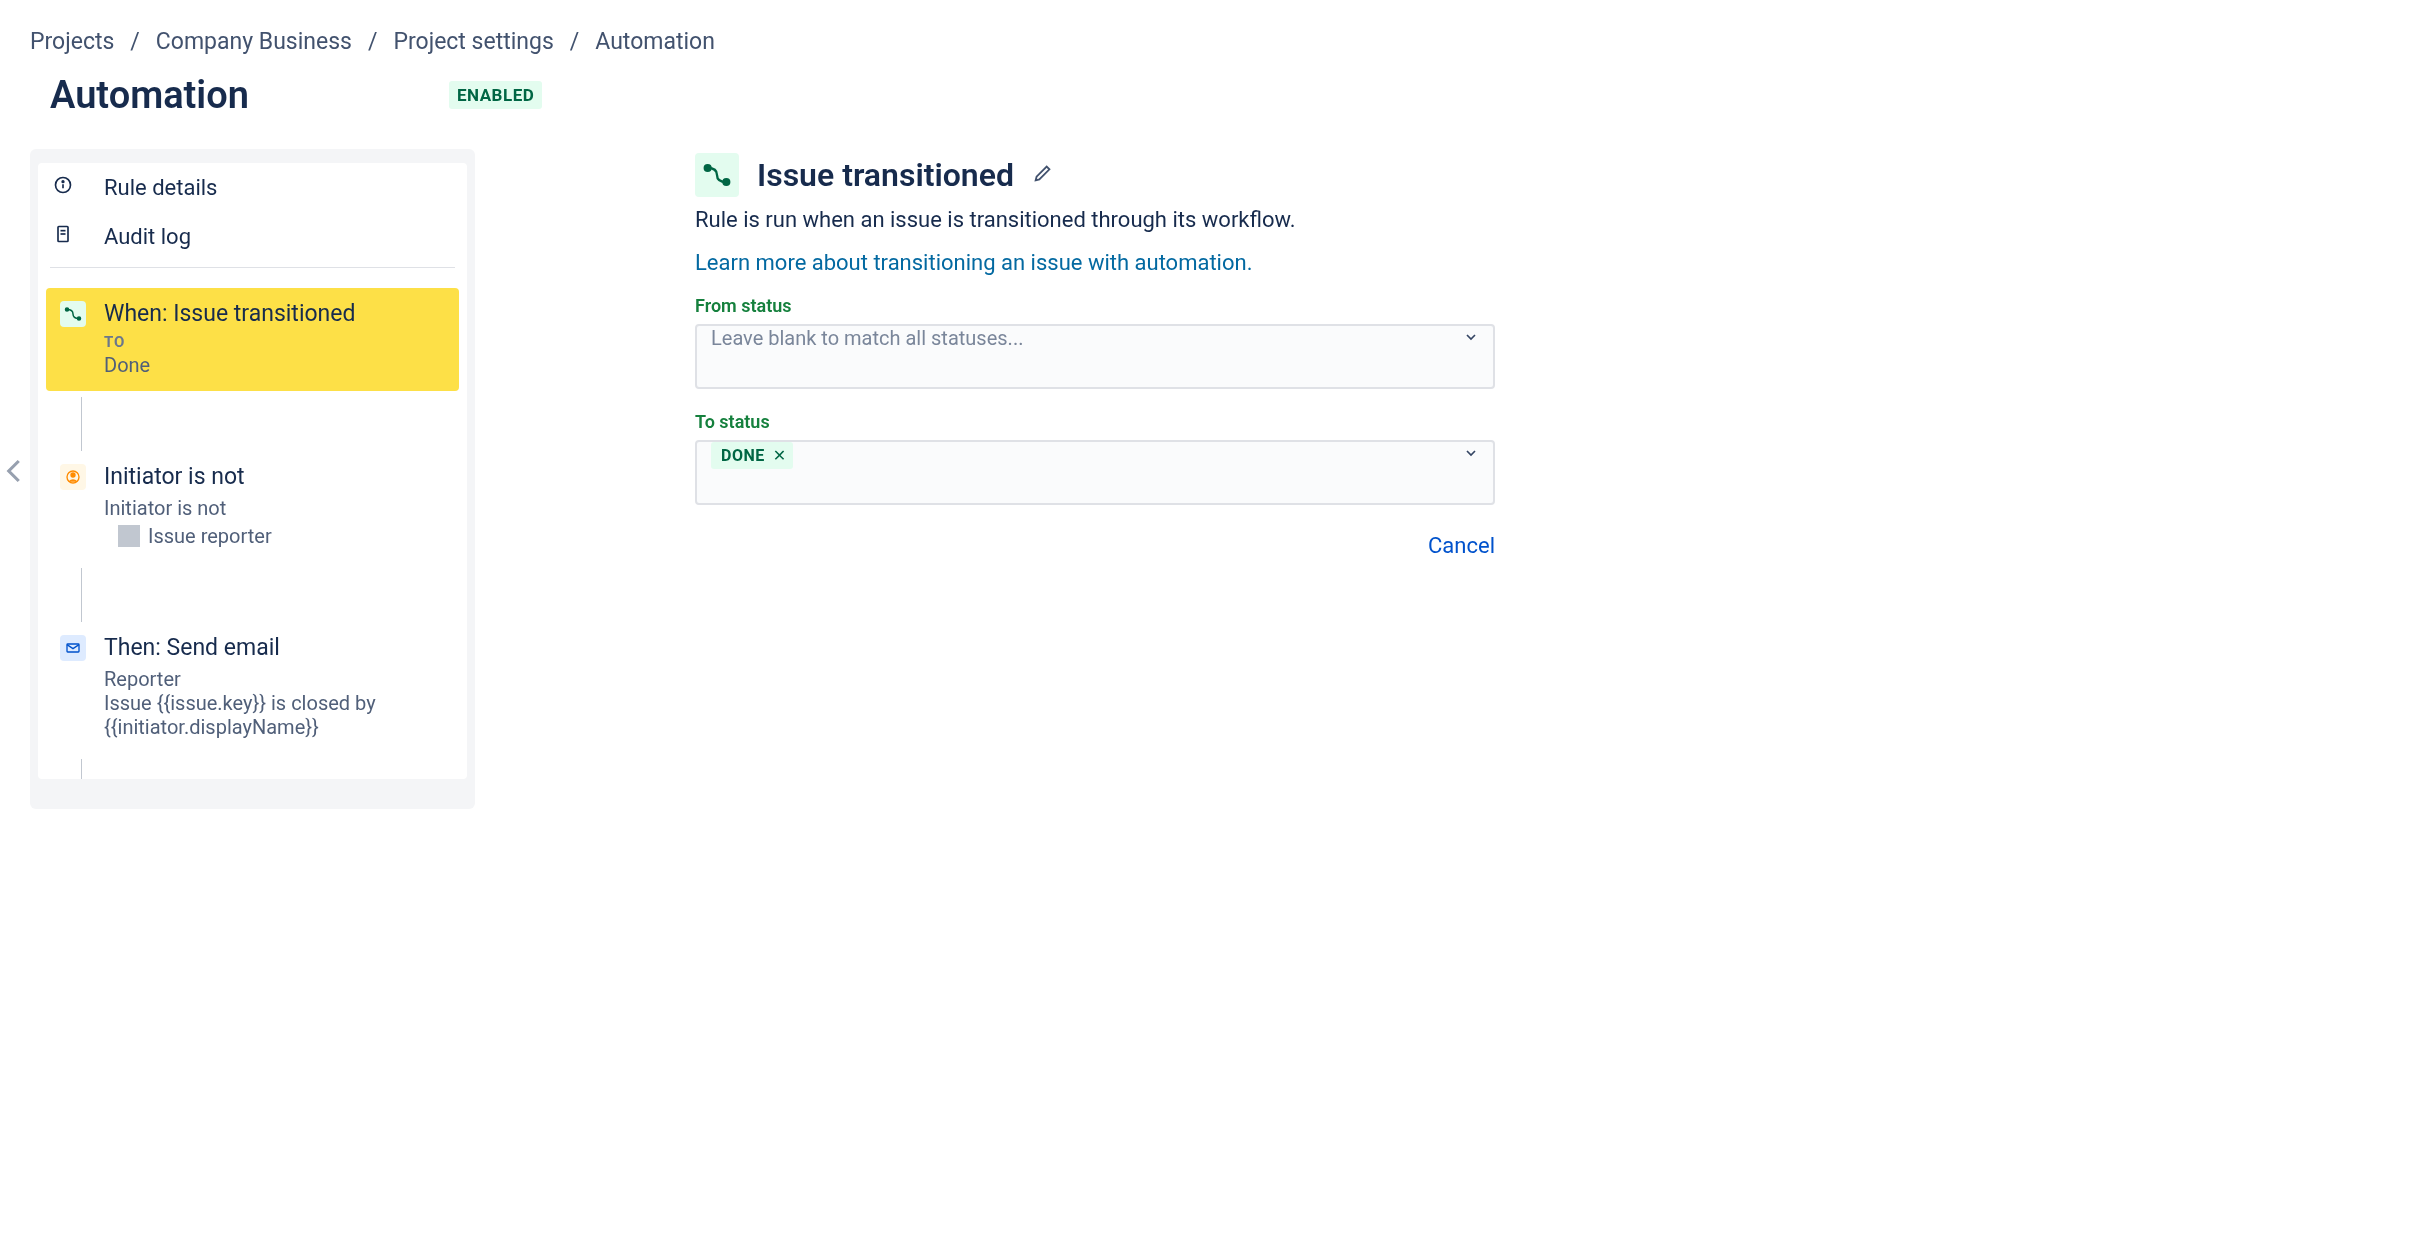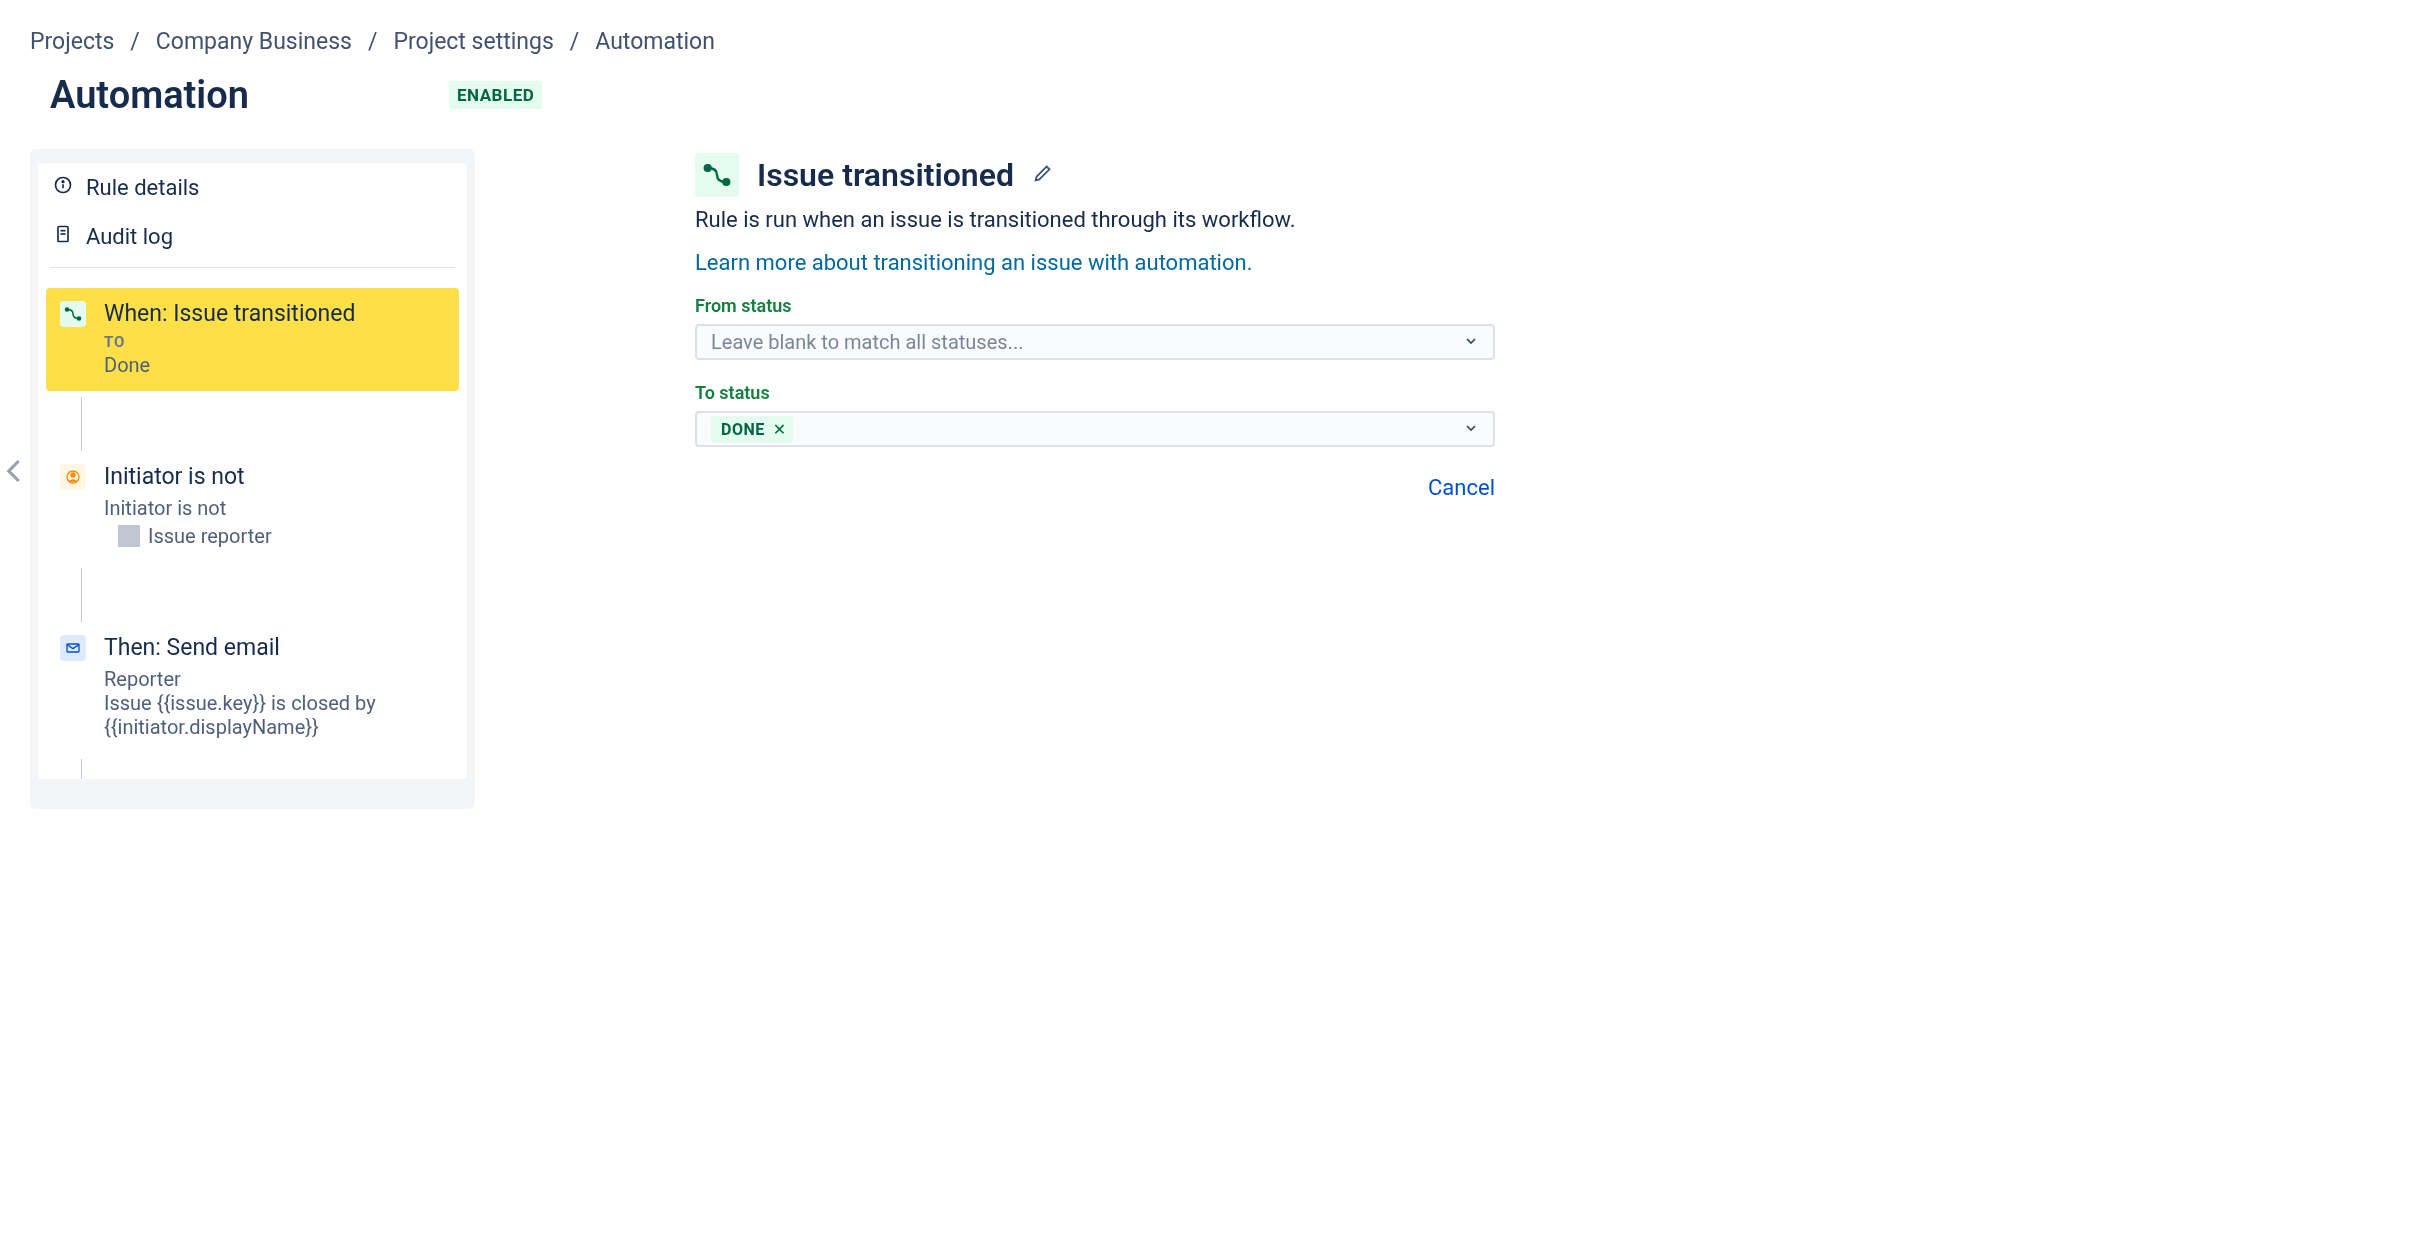--- a/index.html
+++ b/index.html
@@ -68,21 +68,21 @@
     color: #172B4D;
   }
   .rule-nav {
     background: #fff;
     margin: 0 8px;
     border-radius: 4px;
   }
   .nav-item {
     display: flex;
     align-items: center;
-    gap: 12px;
+    gap: 30px;
     padding: 12px 14px;
     font-size: 22px;
     color: #172B4D;
     cursor: pointer;
   }
   .nav-item .nav-icon {
     width: 22px;
     text-align: center;
     color: #172B4D;
   }
@@ -158,22 +158,22 @@
     display:flex; align-items:center; justify-content:center;
   }
   .detail-title {
     font-size: 32px; font-weight:600; color:#172B4D;
   }
   .pencil-icon { color:#6B778C; cursor:pointer; }
   .detail-desc { font-size:22px; color:#172B4D; margin-bottom:18px; }
   .detail-link { font-size:22px; color:#0369a1; text-decoration:none; cursor:pointer; display:inline-block; margin-bottom:20px; }
   .field-label { font-size:18px; color:#15803d; font-weight:600; margin-bottom:8px; }
   .select-box {
-    border:2px solid #DFE1E6; border-radius:4px; height:36px;
-    display:flex; align-items:center; justify-content:space-between;
+    border:2px solid #DFE1E6; border-radius:4px; height:65px;
+    display:flex; align-items:flex-start; justify-content:space-between;
     padding:0 14px; font-size:20px; margin-bottom:22px; cursor:pointer;
     background:#FAFBFC;
   }
   .select-placeholder { color:#7A869A; }
   .chevron-down { color:#344563; }
   .tag-chip {
     background:#E3FCEF; color:#006644; font-weight:700;
     padding:4px 6px 4px 10px; border-radius:3px; font-size:16px;
     display:flex; align-items:center; gap:8px; letter-spacing:0.5px;
   }

